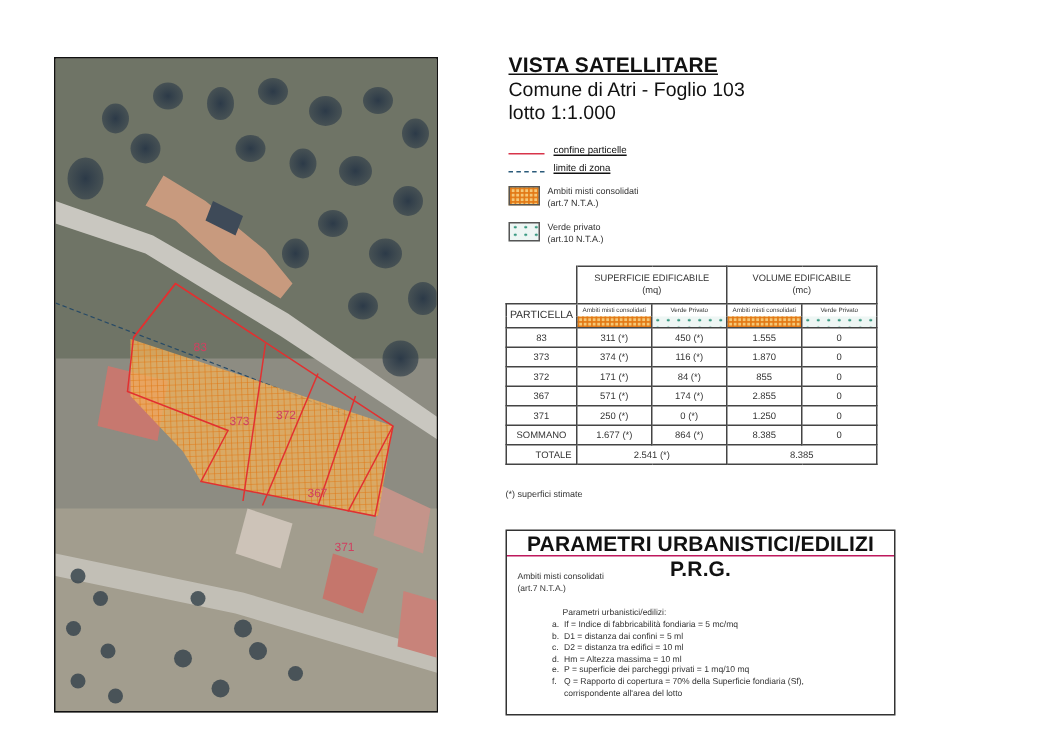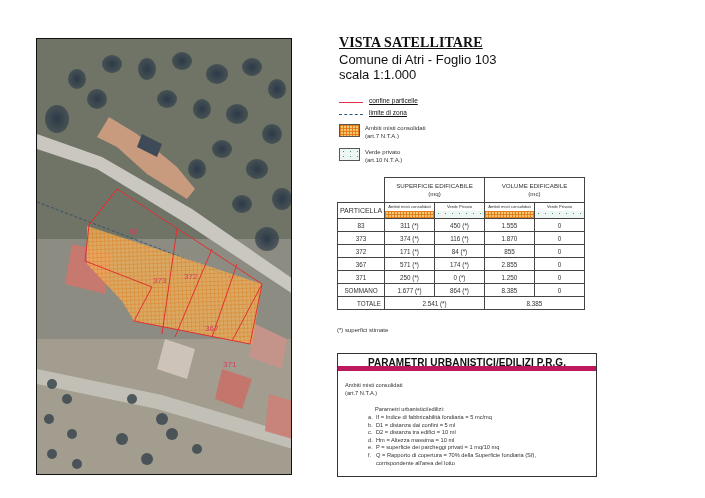--- a/index.html
+++ b/index.html
@@ -7,21 +7,21 @@
     body { position: relative; font-family: "Liberation Sans", sans-serif; color: #111; }
 
     
     #map {
       position: absolute; left: 36px; top: 38px; width: 256px; height: 437px;
       border: 1px solid #111; overflow: hidden; background: #8f8e86;
     }
     #map svg { display: block; }
 
     
-    .title { position: absolute; left: 339px; top: 35px; font-size: 14px; font-weight: bold; text-decoration: underline; letter-spacing: 0.1px; font-family: Liberation Serif, serif; }
+    .title { position: absolute; left: 339px; top: 35px; font-size: 14px; font-weight: bold; text-decoration: underline; letter-spacing: 0.1px; }
     .subtitle { position: absolute; left: 339px; top: 52px; font-size: 13px; text-align: right; }
     .scale { position: absolute; left: 339px; top: 67px; font-size: 13px; }
 
     
     .legend-line { position: absolute; left: 339px; width: 24px; height: 0; }
     .legend-line.red { top: 102px; border-top: 1px solid #d8344a; }
     .legend-line.dash { top: 114px; border-top: 1px dashed #2a5a7a; }
     .legend-label-ul { position: absolute; left: 369px; font-size: 6.5px; text-decoration: underline; }
     .legend-swatch { position: absolute; left: 339px; width: 21px; height: 13px; border: 1px solid #555; }
     .legend-text { position: absolute; left: 365px; font-size: 6px; line-height: 8px; color: #333; }
@@ -55,22 +55,22 @@
     #data-table .c-part { width: 47px; }
     #data-table .c-col { width: 50px; }
     .note { position: absolute; left: 337px; top: 327px; font-size: 6px; color: #333; }
 
     
     #params {
       position: absolute; left: 337px; top: 353px; width: 260px; height: 124px;
       border: 1px solid #333;
     }
     #params .params-title {
-      height: 17px; border-bottom: 5px solid #be185d; text-align: center;
-      font-size: 10px; font-weight: bold; line-height: 17px; letter-spacing: 0.1px;
+      height: 17px; border-bottom: 1px solid #be185d; text-align: center;
+      font-size: 14px; font-weight: bold; line-height: 17px; letter-spacing: 0.1px;
     }
     #params .zone { position: absolute; left: 7px; top: 27px; font-size: 5.7px; line-height: 8px; color: #333; }
     #params .plist-title { position: absolute; left: 37px; top: 52px; font-size: 5.7px; color: #333; }
     #params ul { position: absolute; left: 30px; top: 60px; list-style: none; font-size: 5.7px; line-height: 7.6px; color: #333; }
     #params ul li { display: flex; }
     #params ul li .mk { width: 8px; flex: none; }
     #params ul li .cont { display: block; padding-left: 8px; }
   </style>
 </head>
 <body>
@@ -158,21 +158,21 @@
       <text x="116" y="244">373</text>
       <text x="147" y="240">372</text>
       <text x="168" y="292">367</text>
       <text x="186" y="328">371</text>
     </g>
   </svg>
 </div>
 
 <div class="title">VISTA SATELLITARE</div>
 <div class="subtitle">Comune di Atri - Foglio 103</div>
-<div class="scale">scala 1:1.000</div>
+<div class="scale">lotto 1:1.000</div>
 
 <div class="legend-line red"></div>
 <div class="legend-label-ul" style="top:97px;">confine particelle</div>
 <div class="legend-line dash"></div>
 <div class="legend-label-ul" style="top:109px;">limite di zona</div>
 
 <div class="legend-swatch hatch-orange" style="top:124px;"></div>
 <div class="legend-text" style="top:124px;">
   <div>Ambiti misti consolidati</div>
   <div>(art.7 N.T.A.)</div>

